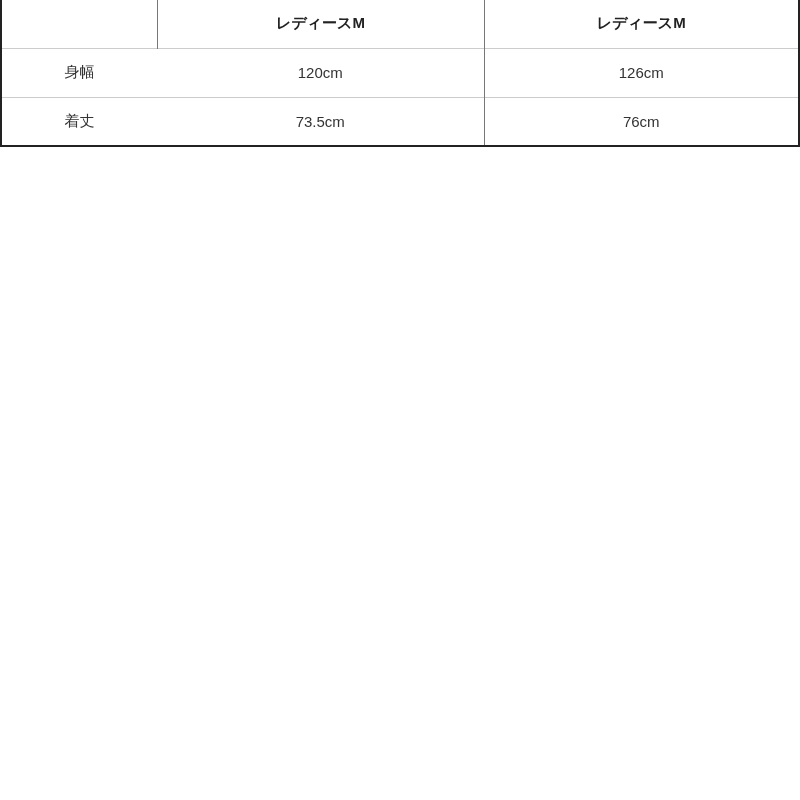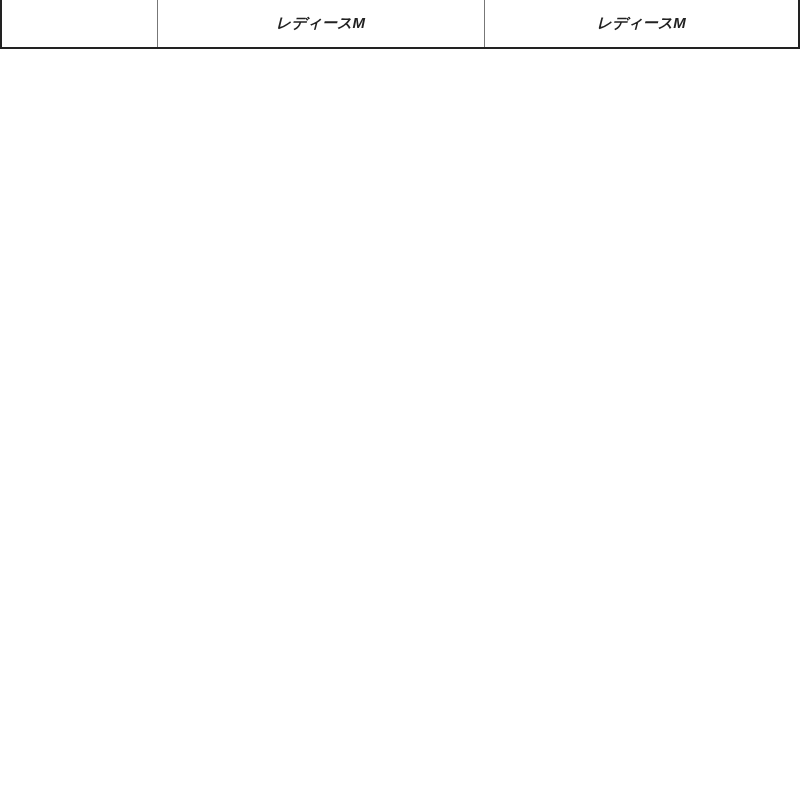--- a/index.html
+++ b/index.html
@@ -42,21 +42,21 @@
   
   .size-table th + th,
   .size-table td + td {
     border-left: 1px solid #777777;
   }
   
   .size-table tbody tr th,
   .size-table tbody tr td {
     border-top: 1px solid #cccccc;
   }
-  .size-table thead tr { height: 48px; font-style: italic; }
+  .size-table thead tr { height: 48px; }
   .size-table tbody tr { height: 49px; }
 
   .size-table thead th {
     font-weight: bold;
     color: #222222;
   }
   .size-table tbody th {
     font-weight: normal;
   }
 </style>
@@ -70,14 +70,24 @@
     <col class="c-l">
   </colgroup>
   <thead>
     <tr>
       <th></th>
       <th>レディースM</th>
       <th>レディースM</th>
     </tr>
   </thead>
   <tbody>
+    <tr>
+      <th>身幅</th>
+      <td>120cm</td>
+      <td>126cm</td>
+    </tr>
+    <tr>
+      <th>着丈</th>
+      <td>73.5cm</td>
+      <td>76cm</td>
+    </tr>
   </tbody>
 </table>
 
 </body></html>

